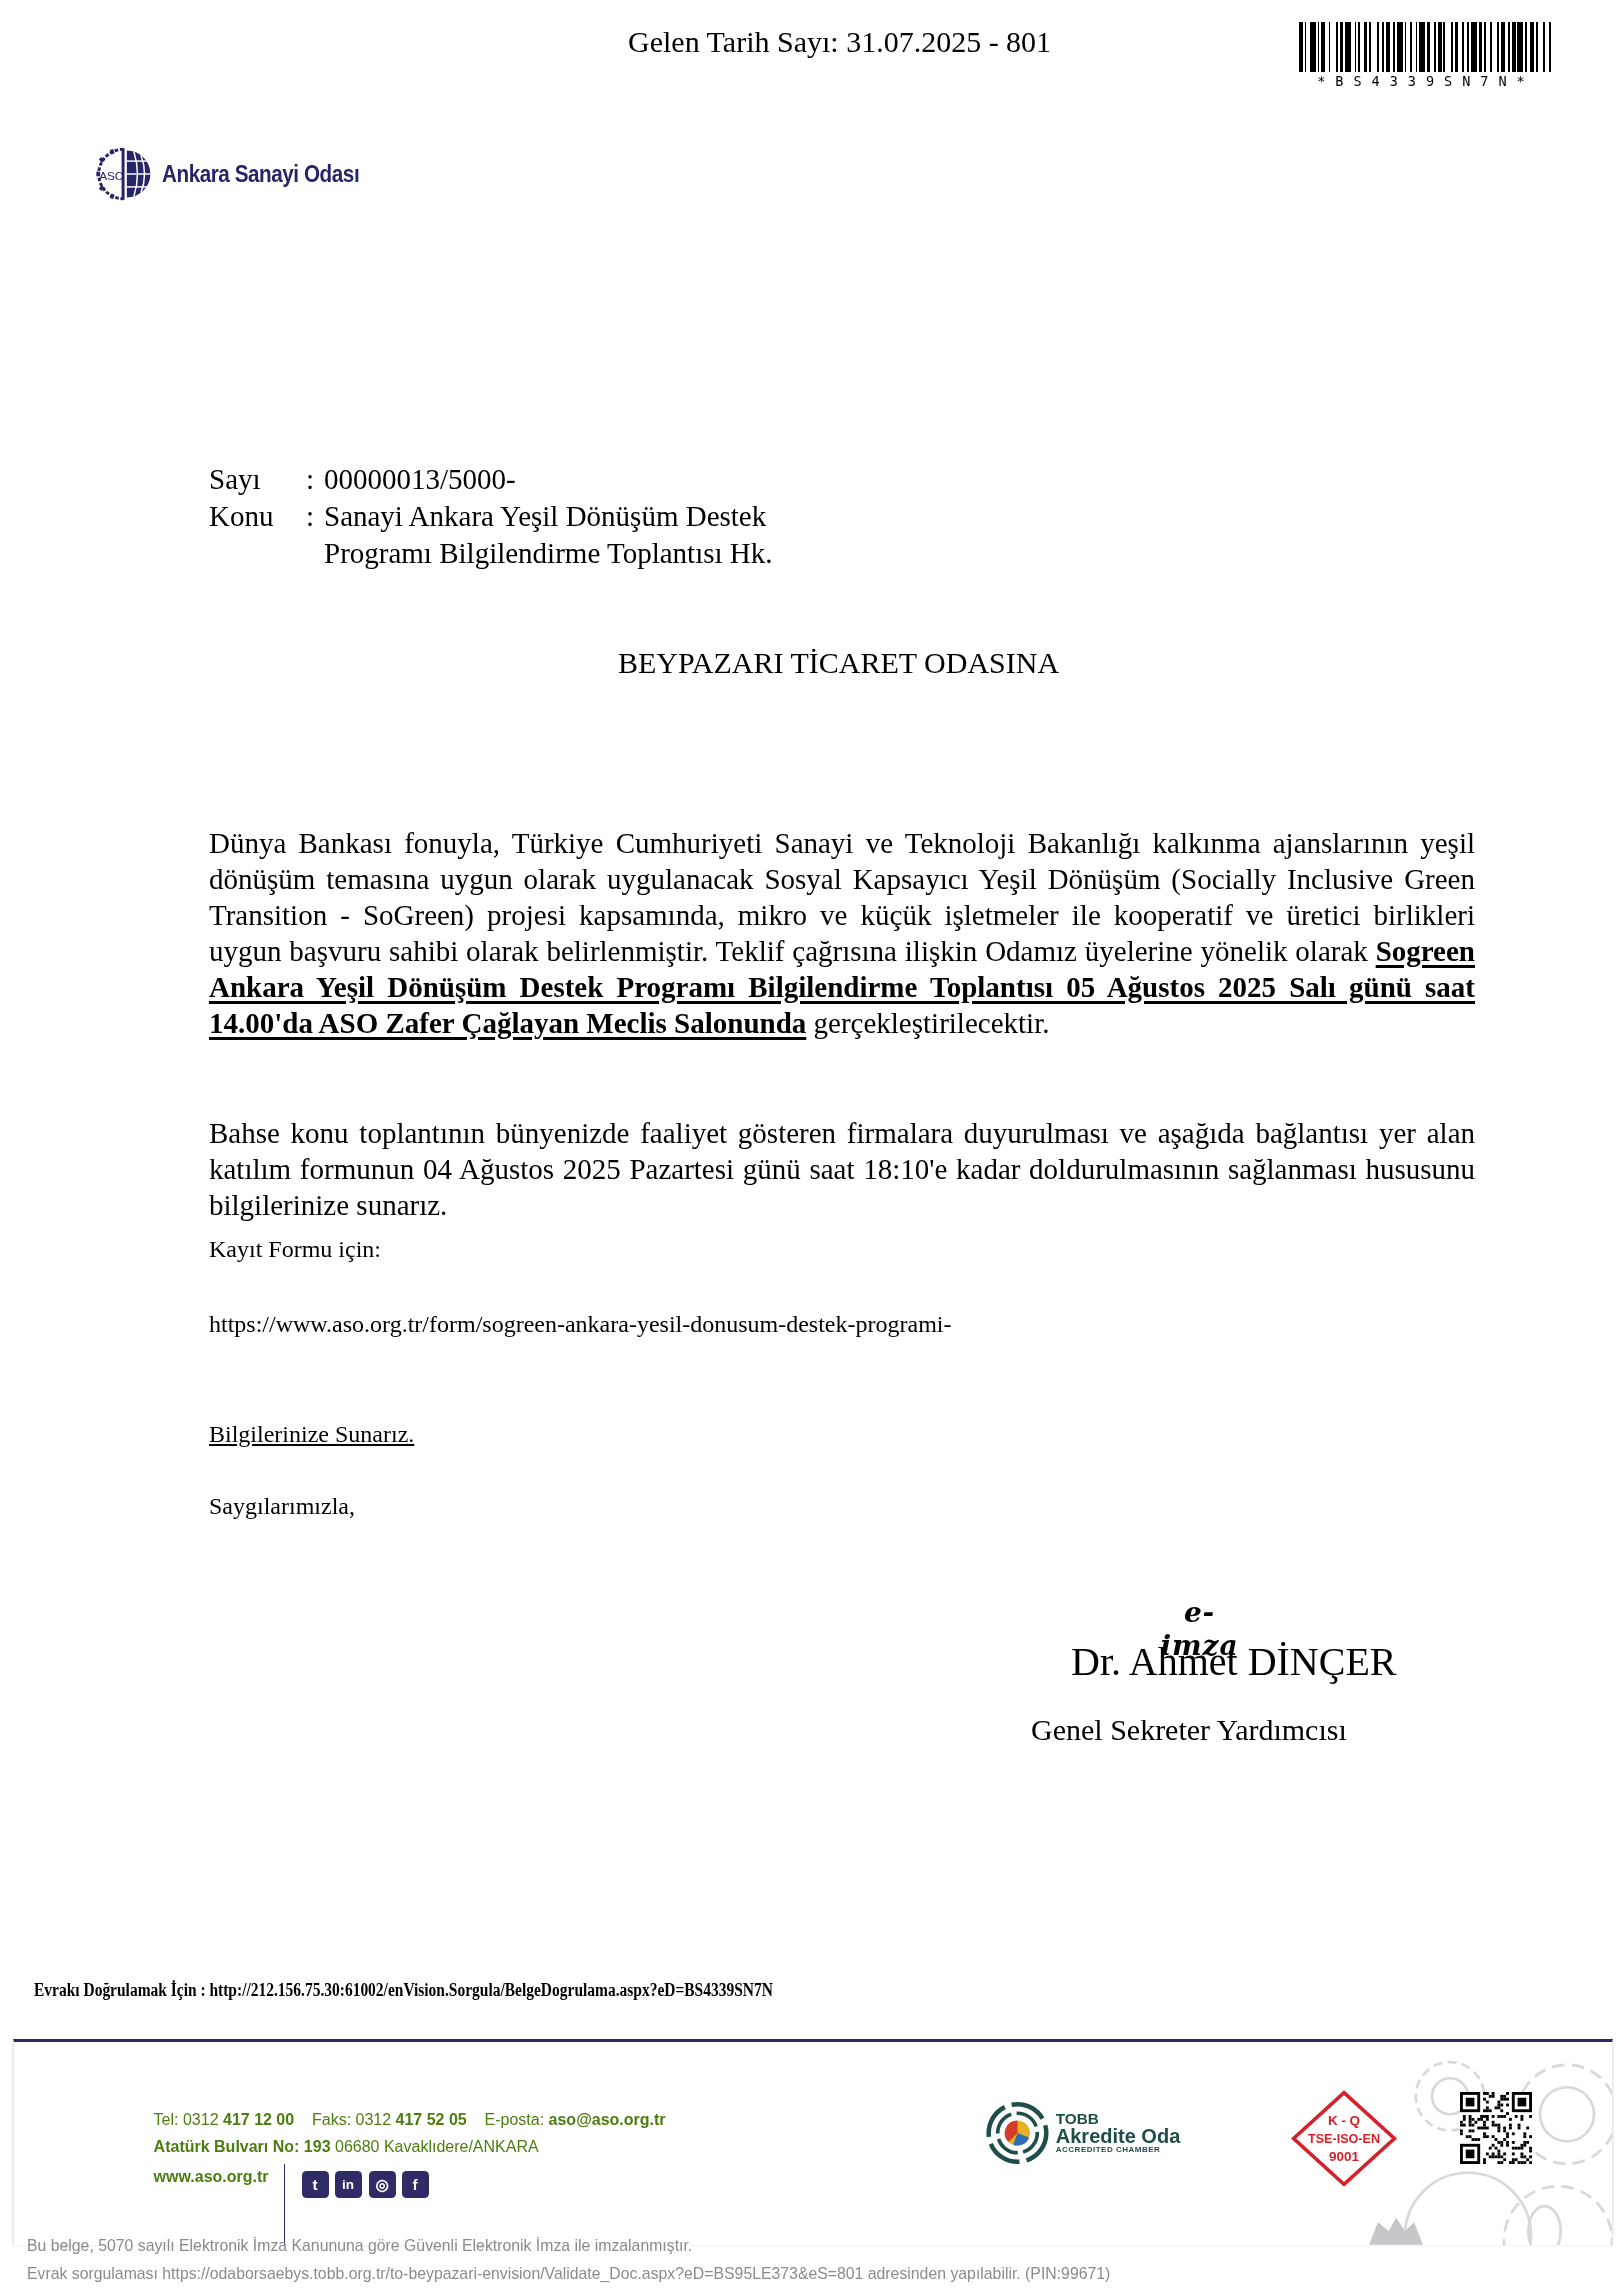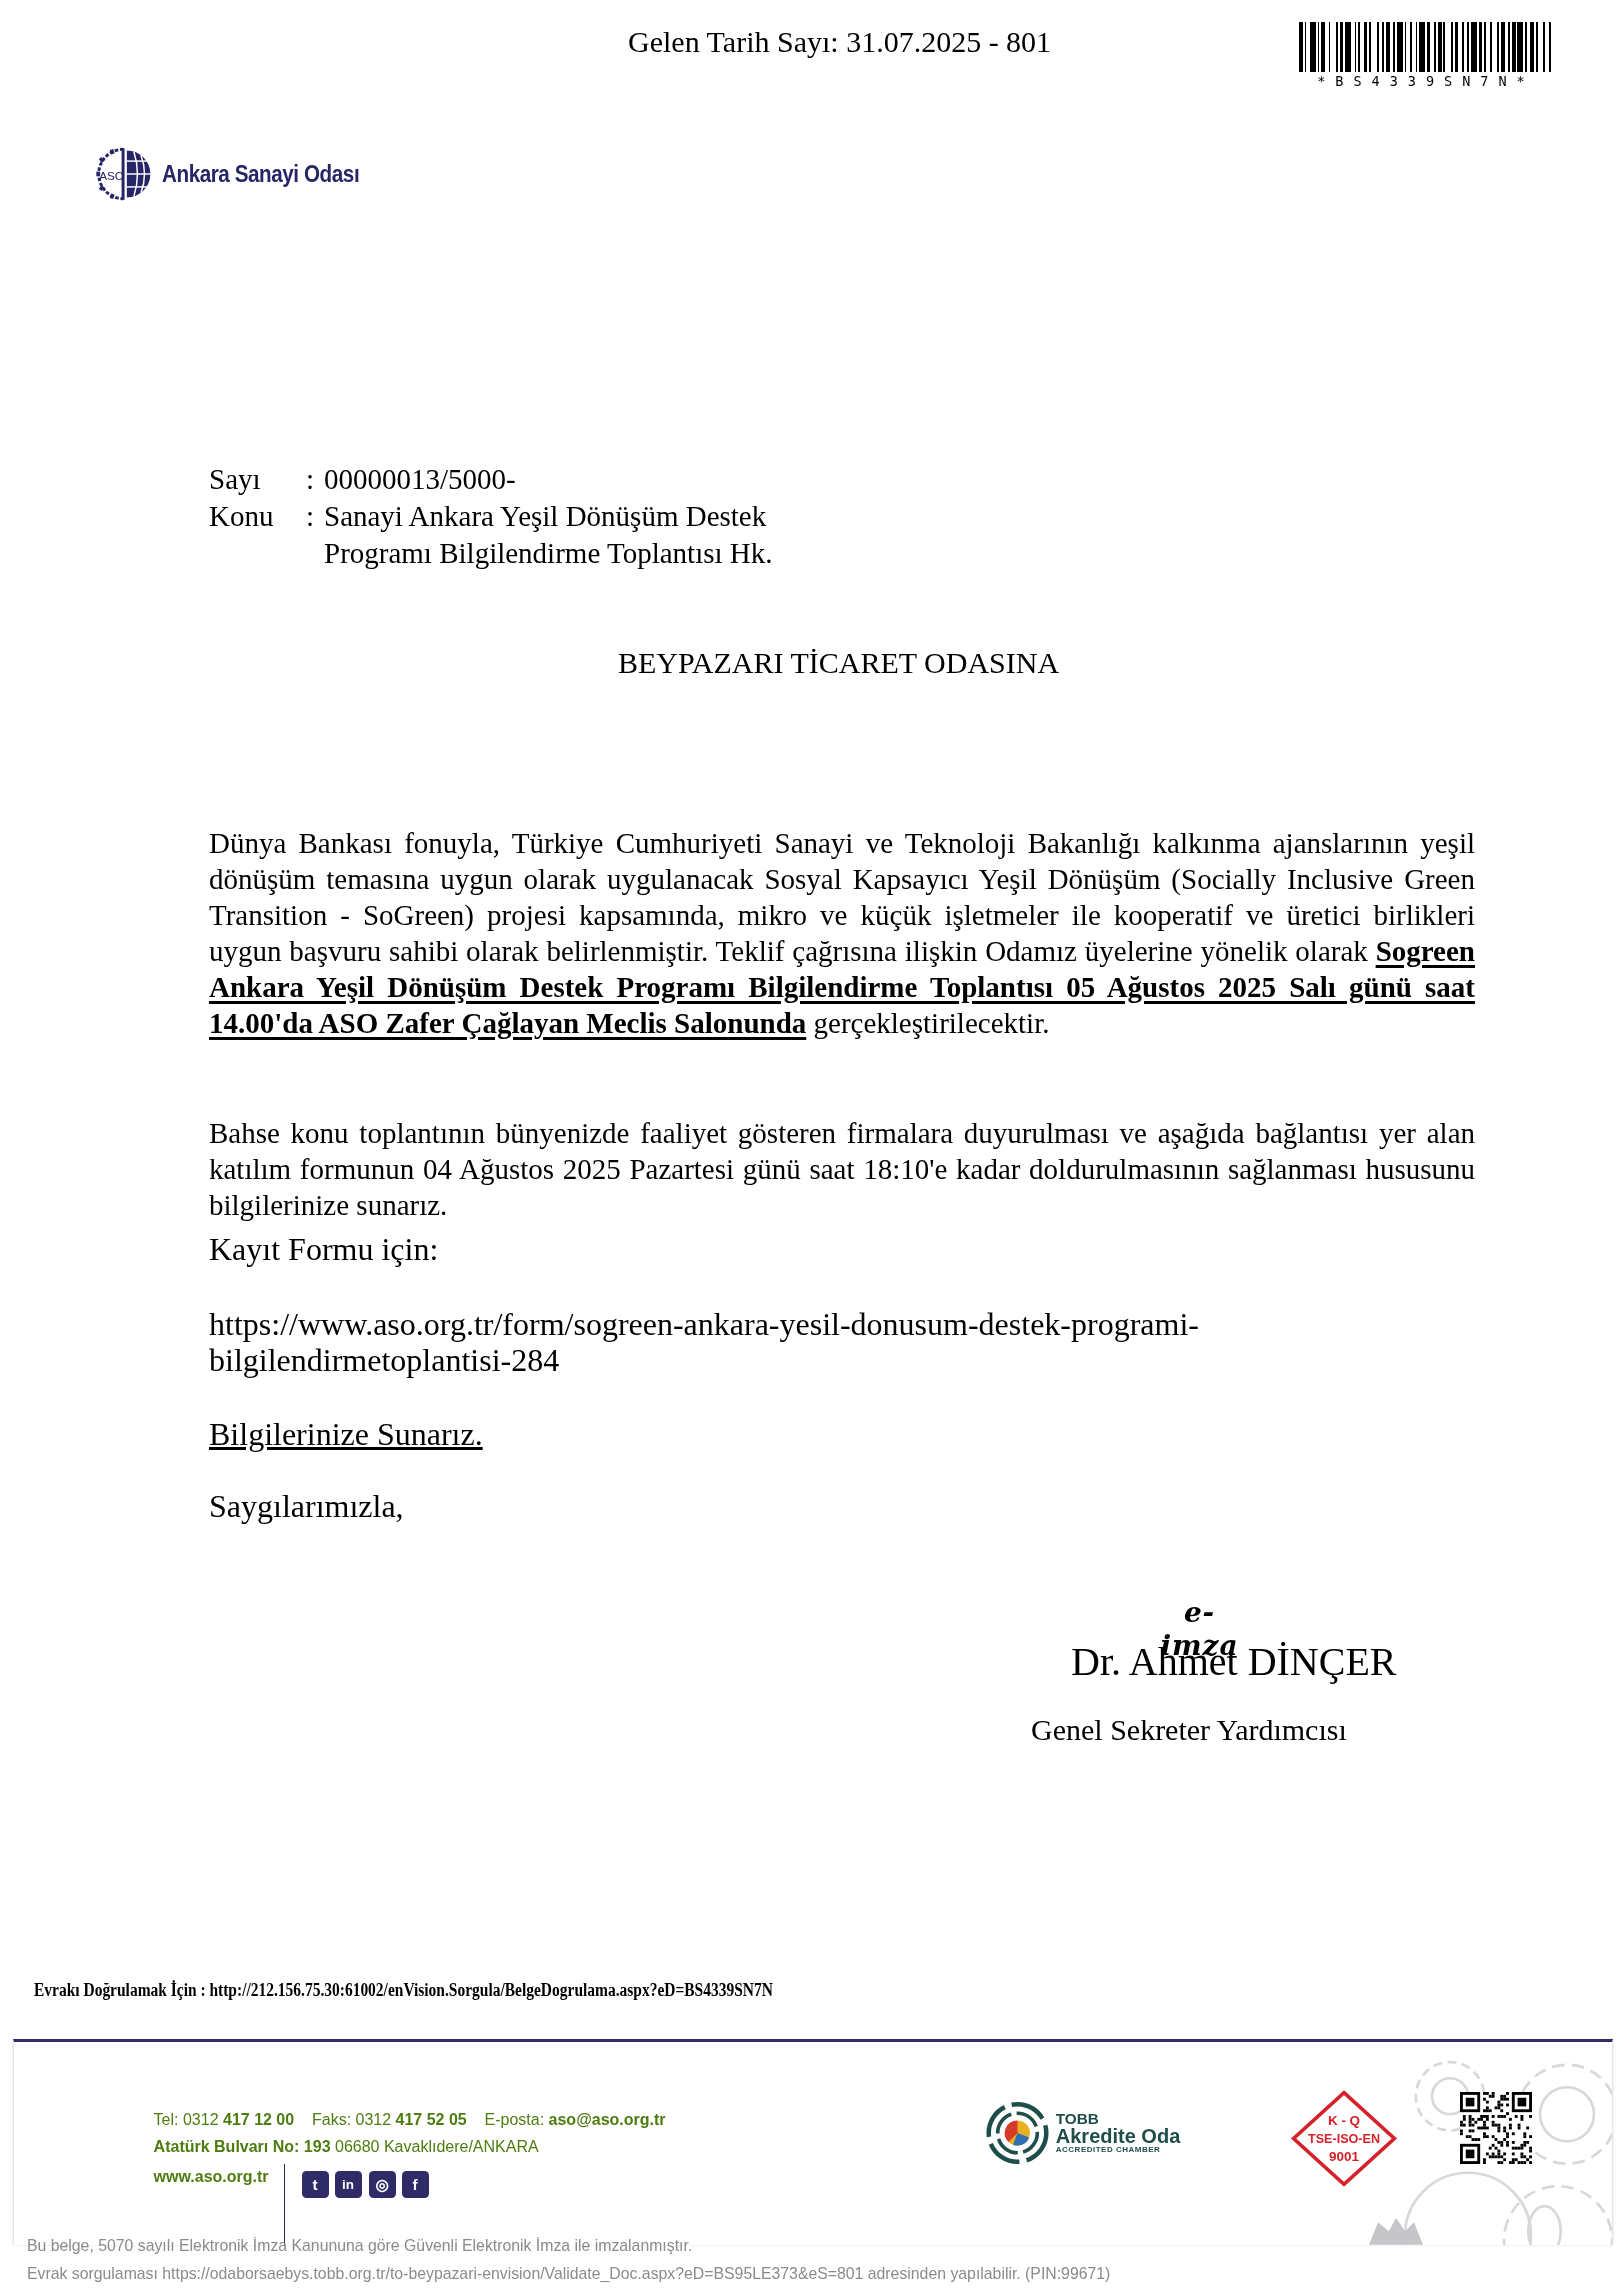--- a/index.html
+++ b/index.html
@@ -23,21 +23,21 @@
   .ref-label { width:97px; }
   .ref-colon { width:18px; }
 
   #recipient { left:0; width:1677px; text-align:center; top:646px; font-size:30px; }
 
   
   .body-p { left:209px; width:1266px; font-size:29px; line-height:36px; text-align:justify;margin-top:28px; }
   #p1 { top:797px; }
   #p2 { top:1087px; }
   .u { font-weight:bold; text-decoration:underline; text-decoration-thickness:2.7px; text-underline-offset:3.6px; }
-  .plain { left:209px; font-size:32px; line-height:36px; }
+  .plain { left:209px; font-size:24px; line-height:36px; }
   #form-label { top:1231px; }
   #url { top:1306px; }
   #closing1 { top:1416px;text-decoration:underline; }
   #closing2 { top:1488px; }
 
   
   #eimza { left:1150px; top:1596px; width:99px; text-align:center; font-family:"DejaVu Serif", serif; font-style:italic; font-weight:bold; font-size:28px; letter-spacing:0.9px; }
   #signer { left:1071px; top:1638px; font-size:40px; }
   #signer-title { left:1031px; top:1713px; font-size:30px; }
 
@@ -211,21 +211,20 @@
 
 <div id="recipient" class="abs">BEYPAZARI TİCARET ODASINA</div>
 
 <div id="p1" class="abs body-p"><span>Dünya Bankası fonuyla, Türkiye Cumhuriyeti Sanayi ve Teknoloji Bakanlığı kalkınma ajanslarının yeşil dönüşüm temasına uygun olarak uygulanacak Sosyal Kapsayıcı Yeşil Dönüşüm (Socially Inclusive Green Transition - SoGreen) projesi kapsamında, mikro ve küçük işletmeler ile kooperatif ve üretici birlikleri uygun başvuru sahibi olarak belirlenmiştir. Teklif çağrısına ilişkin Odamız üyelerine yönelik olarak </span><span class="u">Sogreen Ankara Yeşil Dönüşüm Destek Programı Bilgilendirme Toplantısı 05 Ağustos 2025 Salı günü saat 14.00'da ASO Zafer Çağlayan Meclis Salonunda</span><span> gerçekleştirilecektir.</span></div>
 
 <div id="p2" class="abs body-p">Bahse konu toplantının bünyenizde faaliyet gösteren firmalara duyurulması ve aşağıda bağlantısı yer alan katılım formunun 04 Ağustos 2025 Pazartesi günü saat 18:10'e kadar doldurulmasının sağlanması hususunu bilgilerinize sunarız.</div>
 
 <div id="form-label" class="abs plain">Kayıt Formu için:</div>
 <div id="url" class="abs plain">
   <div>https://www.aso.org.tr/form/sogreen-ankara-yesil-donusum-destek-programi-</div>
-  <div>bilgilendirmetoplantisi-284</div>
 </div>
 <div id="closing1" class="abs plain">Bilgilerinize Sunarız.</div>
 <div id="closing2" class="abs plain">Saygılarımızla,</div>
 
 <div id="eimza" class="abs">e-imza</div>
 <div id="signer" class="abs">Dr. Ahmet DİNÇER</div>
 <div id="signer-title" class="abs">Genel Sekreter Yardımcısı</div>
 
 <div id="verify" class="abs">Evrakı Doğrulamak İçin : http://212.156.75.30:61002/enVision.Sorgula/BelgeDogrulama.aspx?eD=BS4339SN7N</div>
 

